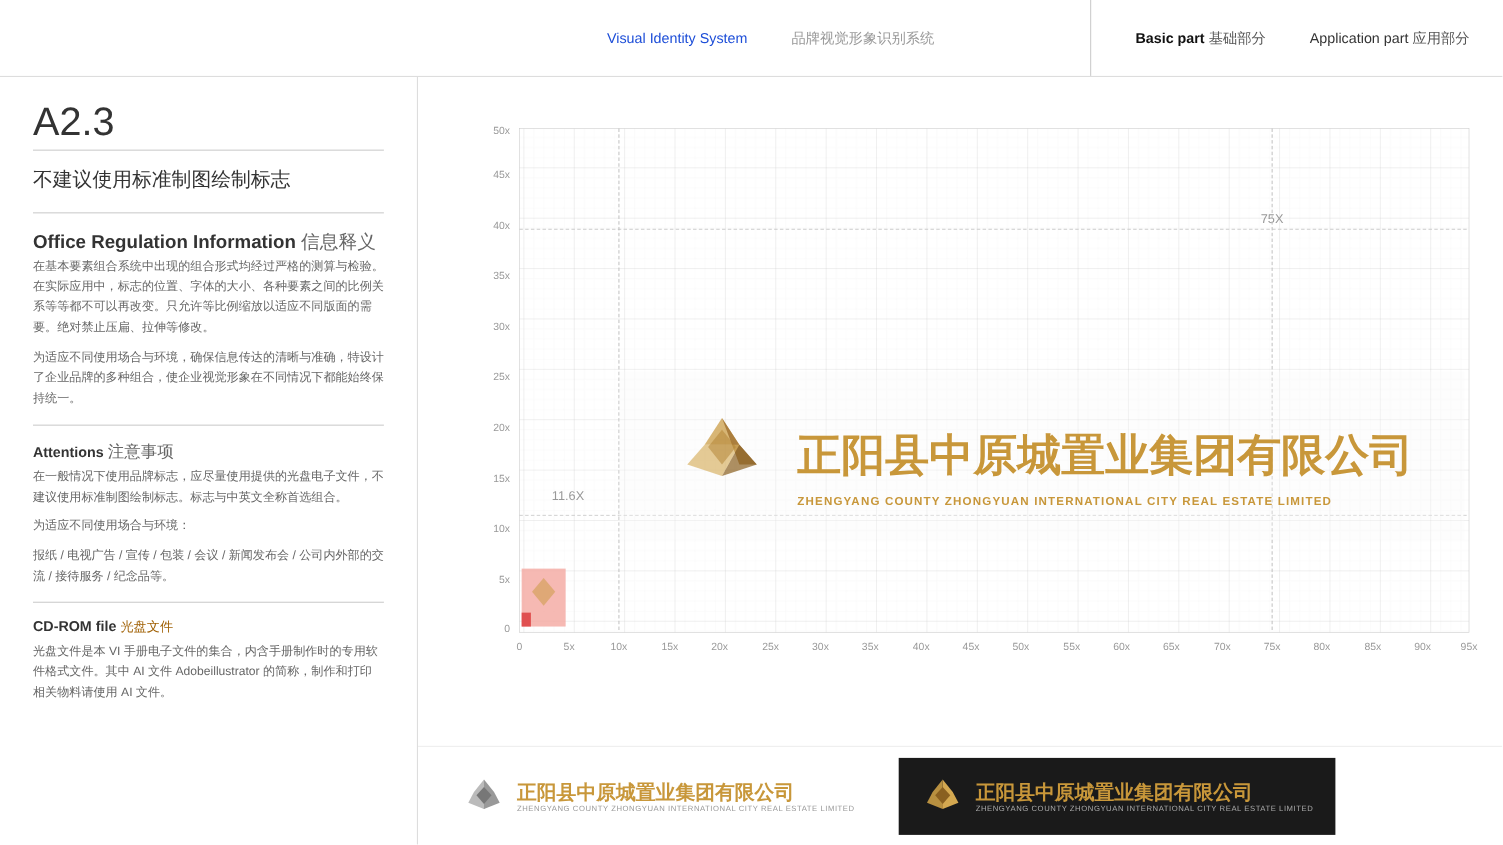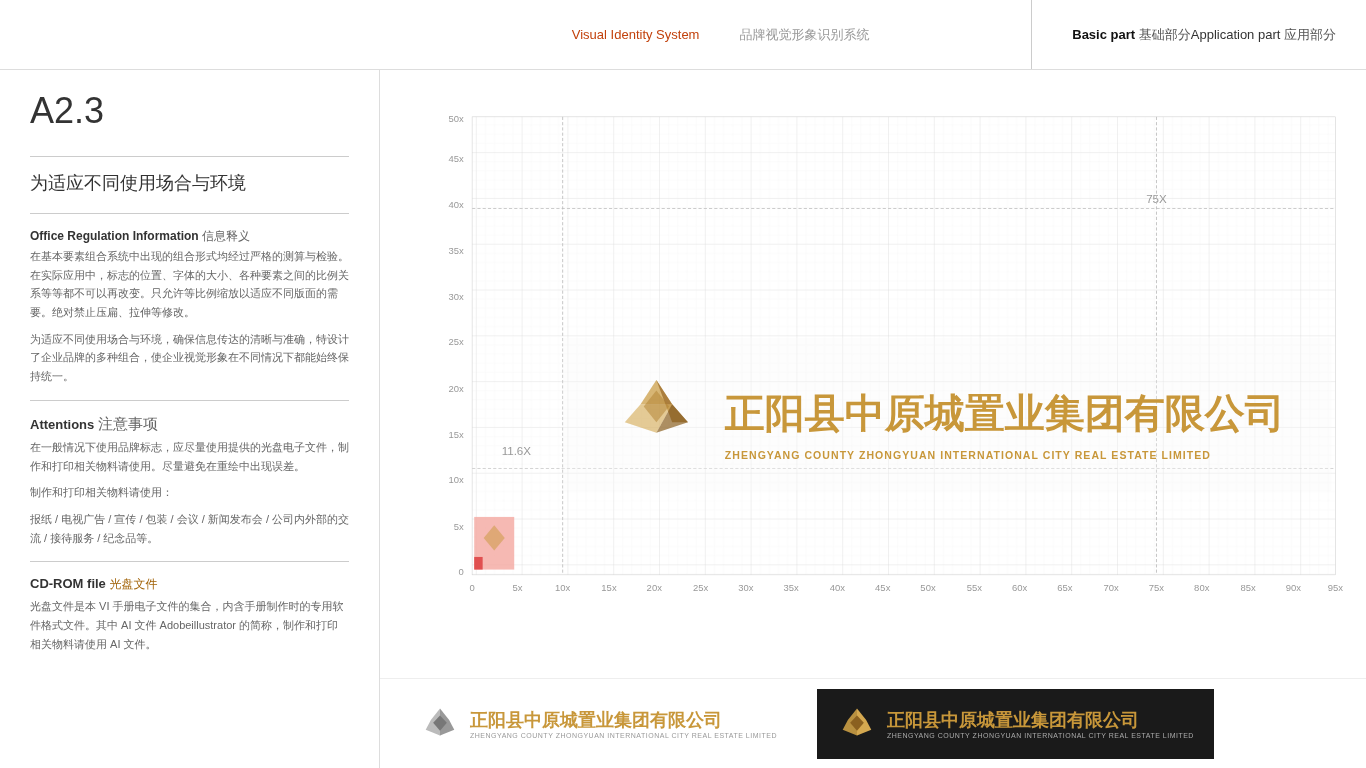--- a/index.html
+++ b/index.html
@@ -31,25 +31,26 @@
       display: flex;
       align-items: center;
       justify-content: center;
       gap: 40px;
       border-right: 1px solid #ccc;
       height: 100%;
     }
     .header-right {
       display: flex;
       align-items: flex-end;
+      gap: 40px;
       padding-left: 40px;
     }
     .header-title-en {
       font-size: 13px;
-      color: #c2410c;
+      color: #1d4ed8;
       font-weight: 400;
     }
     .header-title-cn {
       font-size: 13px;
       color: #999;
       font-family: Liberation Serif, serif;
     }
     .header-nav-item {
       font-size: 13px;
       color: #333;
@@ -77,35 +78,35 @@
       padding: 20px 30px 20px 30px;
       border-right: 1px solid #ddd;
       overflow-y: auto;
     }
     .page-code {
       font-size: 36px;
       font-weight: 300;
       color: #333;
       margin-bottom: 12px;
       border-bottom: 1px solid #ccc;
-      padding-bottom: 24px;
+      padding-bottom: 4px;
     }
     .page-title {
       font-size: 18px;
       color: #333;
       margin: 14px 0 18px 0;
       font-weight: 400;
     }
     .section-divider {
       border: none;
       border-top: 1px solid #ccc;
       margin: 14px 0;
     }
     .section-label-en {
-      font-size: 12px;
+      font-size: 17px;
       font-weight: bold;
       color: #333;
       margin-bottom: 2px;
     }
     .section-label-cn {
       display: inline;
       font-weight: normal;
       color: #666;
     }
     .section-body {
@@ -229,35 +230,35 @@
       <span>Application part</span>
       <span class="cn">应用部分</span>
     </span>
   </div>
 </div>
 
 <div class="main">
 
   <div class="sidebar">
     <div class="page-code">A2.3</div>
-    <div class="page-title">为适应不同使用场合与环境</div>
+    <div class="page-title">不建议使用标准制图绘制标志</div>
     <hr class="section-divider">
     <div class="section-label-en">
       <span>Office Regulation Information</span>
       <span class="section-label-cn">信息释义</span>
     </div>
     <div class="section-body">在基本要素组合系统中出现的组合形式均经过严格的测算与检验。在实际应用中，标志的位置、字体的大小、各种要素之间的比例关系等等都不可以再改变。只允许等比例缩放以适应不同版面的需要。绝对禁止压扁、拉伸等修改。</div>
     <div class="section-body">为适应不同使用场合与环境，确保信息传达的清晰与准确，特设计了企业品牌的多种组合，使企业视觉形象在不同情况下都能始终保持统一。</div>
     <hr class="section-divider">
     <div class="attentions-label">
       <span>Attentions</span>
       <span style="font-weight:normal;color:#666;font-size:15px;">注意事项</span>
     </div>
-    <div class="section-body">在一般情况下使用品牌标志，应尽量使用提供的光盘电子文件，制作和打印相关物料请使用。尽量避免在重绘中出现误差。</div>
-    <div class="section-body">制作和打印相关物料请使用：</div>
+    <div class="section-body">在一般情况下使用品牌标志，应尽量使用提供的光盘电子文件，不建议使用标准制图绘制标志。标志与中英文全称首选组合。</div>
+    <div class="section-body">为适应不同使用场合与环境：</div>
     <div class="section-body">报纸 / 电视广告 / 宣传 / 包装 / 会议 / 新闻发布会 / 公司内外部的交流 / 接待服务 / 纪念品等。</div>
     <hr class="section-divider">
     <div class="cdrom-label">
       <span>CD-ROM file</span>
       <span style="font-weight:normal;color:#a16207;font-size:12px;">光盘文件</span>
     </div>
     <div class="section-body">光盘文件是本 VI 手册电子文件的集合，内含手册制作时的专用软件格式文件。其中 AI 文件 Adobeillustrator 的简称，制作和打印相关物料请使用 AI 文件。</div>
   </div>
 
   <div class="content">

